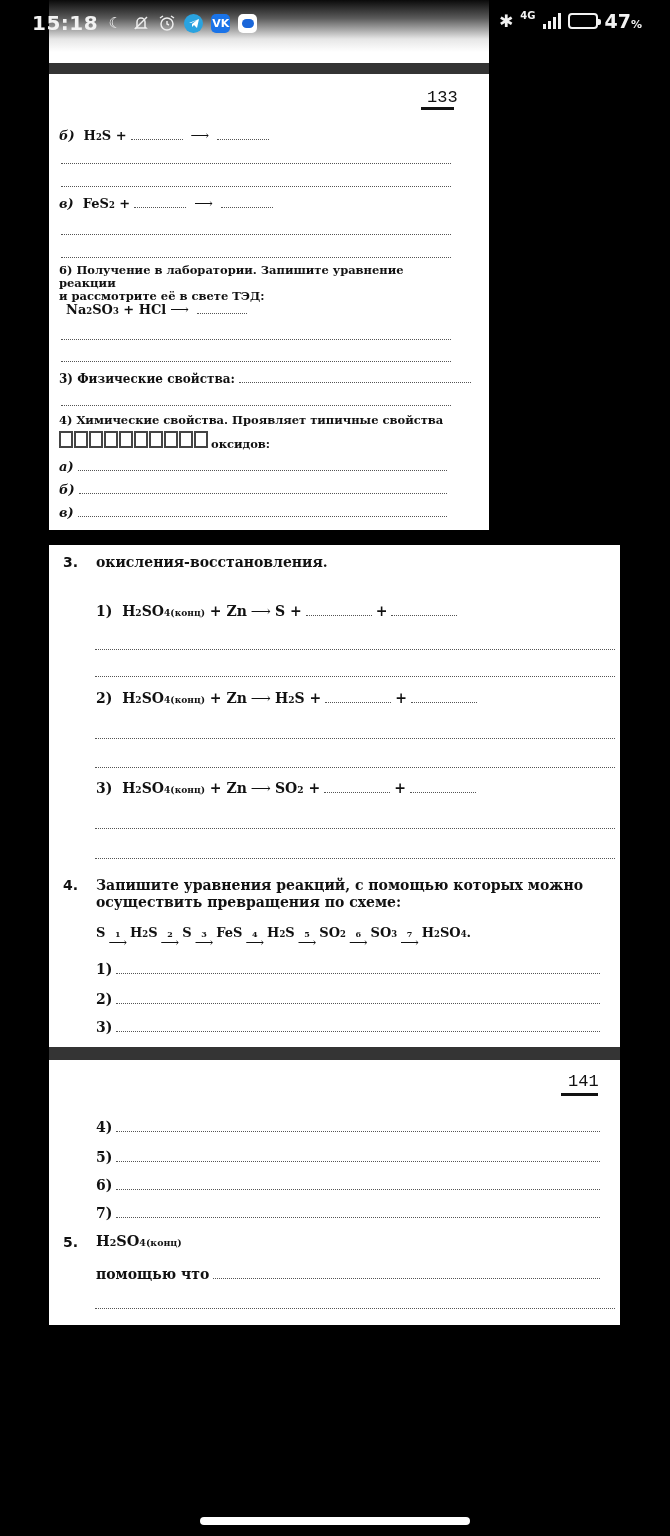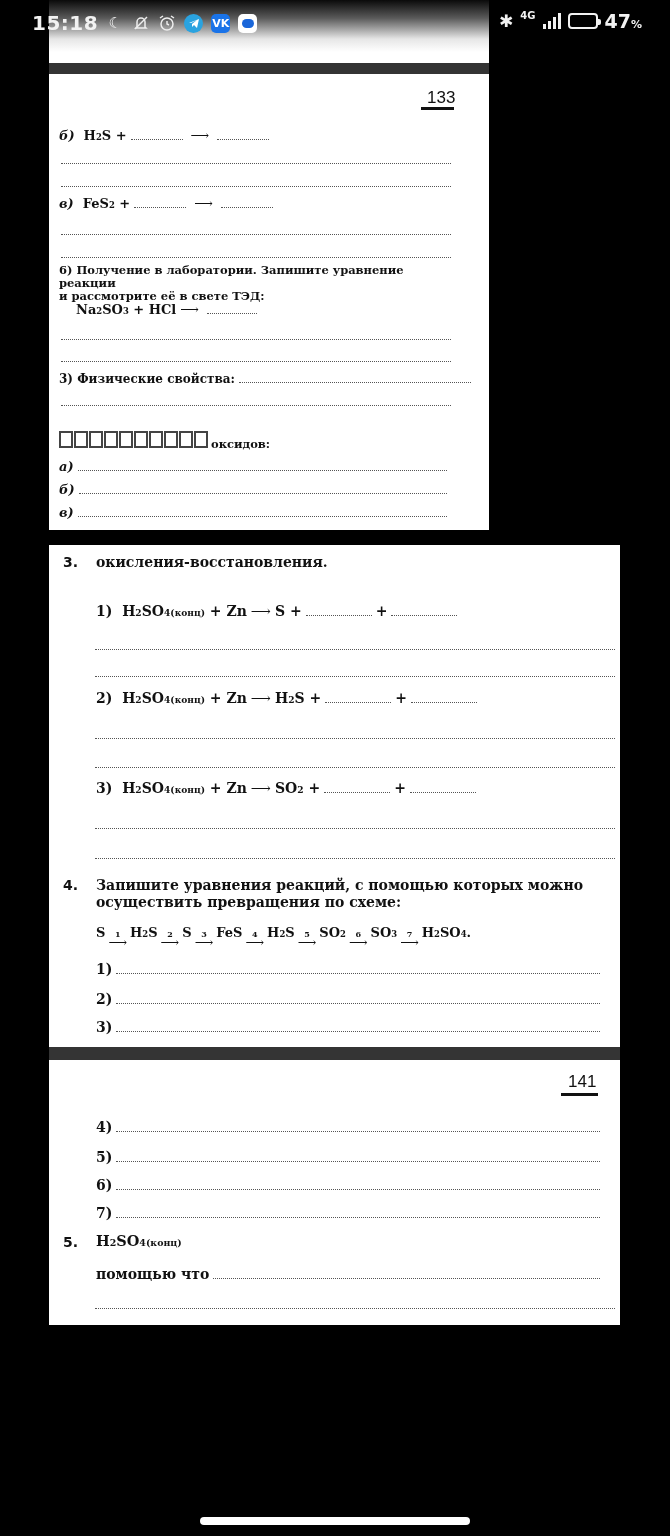--- a/index.html
+++ b/index.html
@@ -31,21 +31,21 @@
 
   
   .page { position: absolute; background: #fff; }
   .band { position: absolute; background: #343434; }
   .dots { position: absolute; height: 0; border-bottom: 1.5px dotted #555; }
   .ital { font-style: italic; }
   .line { position: absolute; font-weight: bold; font-size: 13px; white-space: nowrap; display: flex; align-items: baseline; }
   .blank { display: inline-block; border-bottom: 1.5px dotted #555; height: 1px; margin: 0 4px; }
   .arrow { display: inline-block; margin: 0 4px; font-weight: normal; }
   sub { font-size: 0.65em; }
-  .pnum { position: absolute; font-family: Liberation Sans, sans-serif; font-size: 17px; }
+  .pnum { position: absolute; font-family: Liberation Mono, monospace; font-size: 17px; }
   .pnum-ul { position: absolute; height: 3px; background: #111; }
   .boxes { display: inline-flex; gap: 1px; margin-right: 3px; }
   .boxes i { display: block; width: 14px; height: 17px; border: 2px solid #444; }
   .task-no { position: absolute; font-family: "DejaVu Sans", sans-serif; font-weight: bold; font-size: 14px; }
   .task-text { position: absolute; font-weight: bold; font-size: 14px; line-height: 17px; }
   .eq { position: absolute; font-weight: bold; font-size: 14px; white-space: nowrap; display: flex; align-items: baseline; }
   .scheme { position: absolute; font-weight: bold; font-size: 13px; white-space: nowrap; display: flex; align-items: baseline; }
   .step { display: inline-flex; flex-direction: column; align-items: center; margin: 0 3px; font-weight: normal; }
   .step b { font-size: 8px; line-height: 6px; }
   .step span { font-size: 13px; line-height: 11px; }
@@ -119,34 +119,37 @@
     <span class="arrow">⟶</span>
     <span class="blank" style="width:52px;"></span>
   </div>
   <div class="dots" style="left:12px; right:38px; top:234px;"></div>
   <div class="dots" style="left:12px; right:38px; top:257px;"></div>
 
   <div class="task-text" style="left:10px; top:264px; font-size:11.5px; line-height:13px; width:400px;">
     <div>6) Получение в лаборатории. Запишите уравнение реакции</div>
     <div>и рассмотрите её в свете ТЭД:</div>
   </div>
-  <div class="line" style="left:27px; top:302px;justify-content:center;">
+  <div class="line" style="left:17px; top:302px;justify-content:center;">
     <span>Na</span><sub>2</sub><span>SO</span><sub>3</sub>&nbsp;<span>+  HCl</span>
     <span class="arrow">⟶</span>
     <span class="blank" style="width:50px;"></span>
   </div>
   <div class="dots" style="left:12px; right:38px; top:339px;"></div>
   <div class="dots" style="left:12px; right:38px; top:361px;"></div>
 
   <div class="line" style="left:10px; top:372px; font-size:12px;">
     <span>3) Физические свойства:</span>
     <span class="blank" style="width:232px;"></span>
   </div>
   <div class="dots" style="left:12px; right:38px; top:405px;"></div>
 
+  <div class="task-text" style="left:10px; top:414px; font-size:11.5px; line-height:13px; width:400px; text-align:justify;">
+    <div>4) Химические свойства. Проявляет типичные свойства</div>
+  </div>
   <div class="line" style="left:10px; top:431px;">
     <span class="boxes">
       <i></i>
         <i></i>
         <i></i>
         <i></i>
         <i></i>
         <i></i>
         <i></i>
         <i></i>

